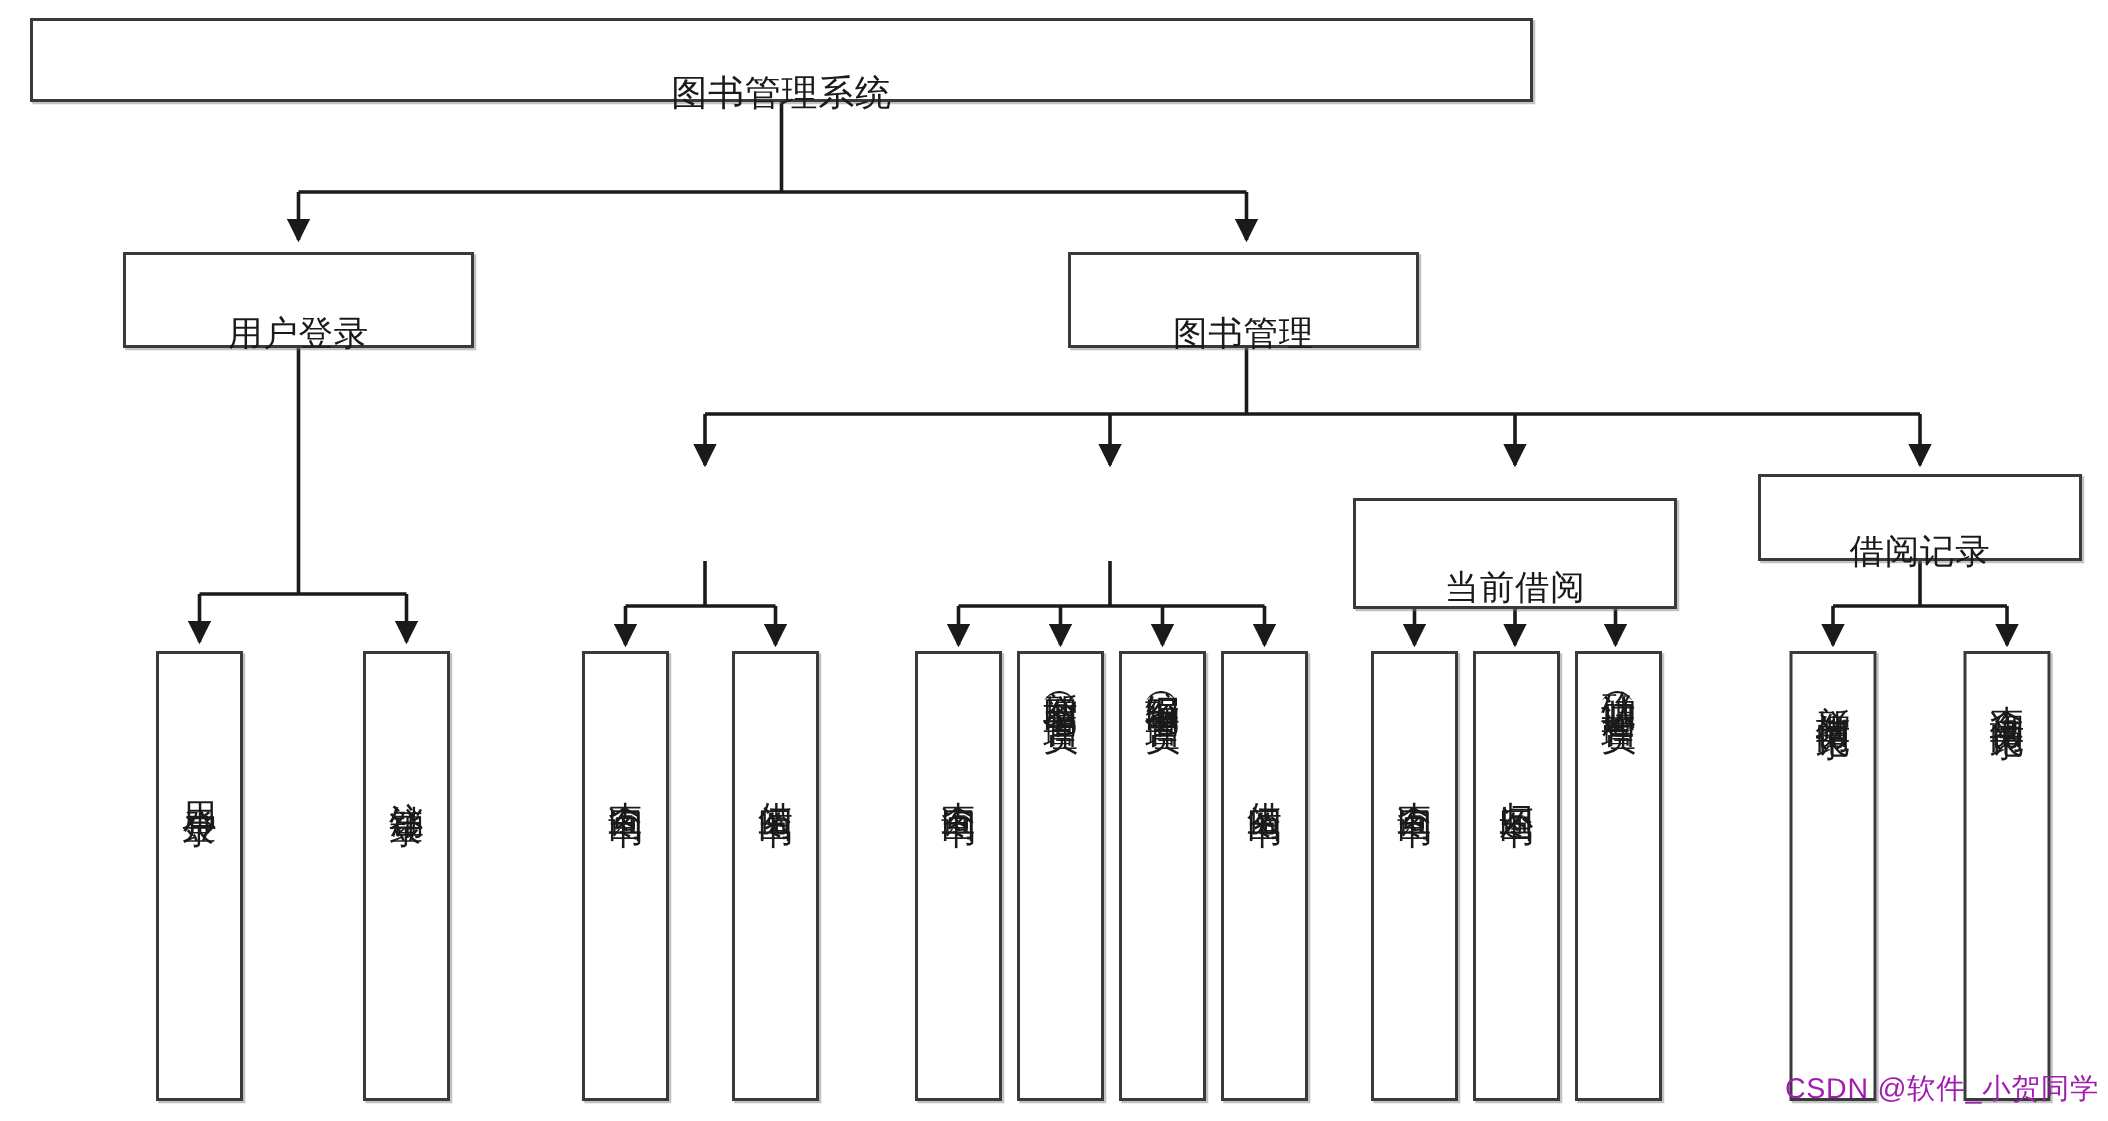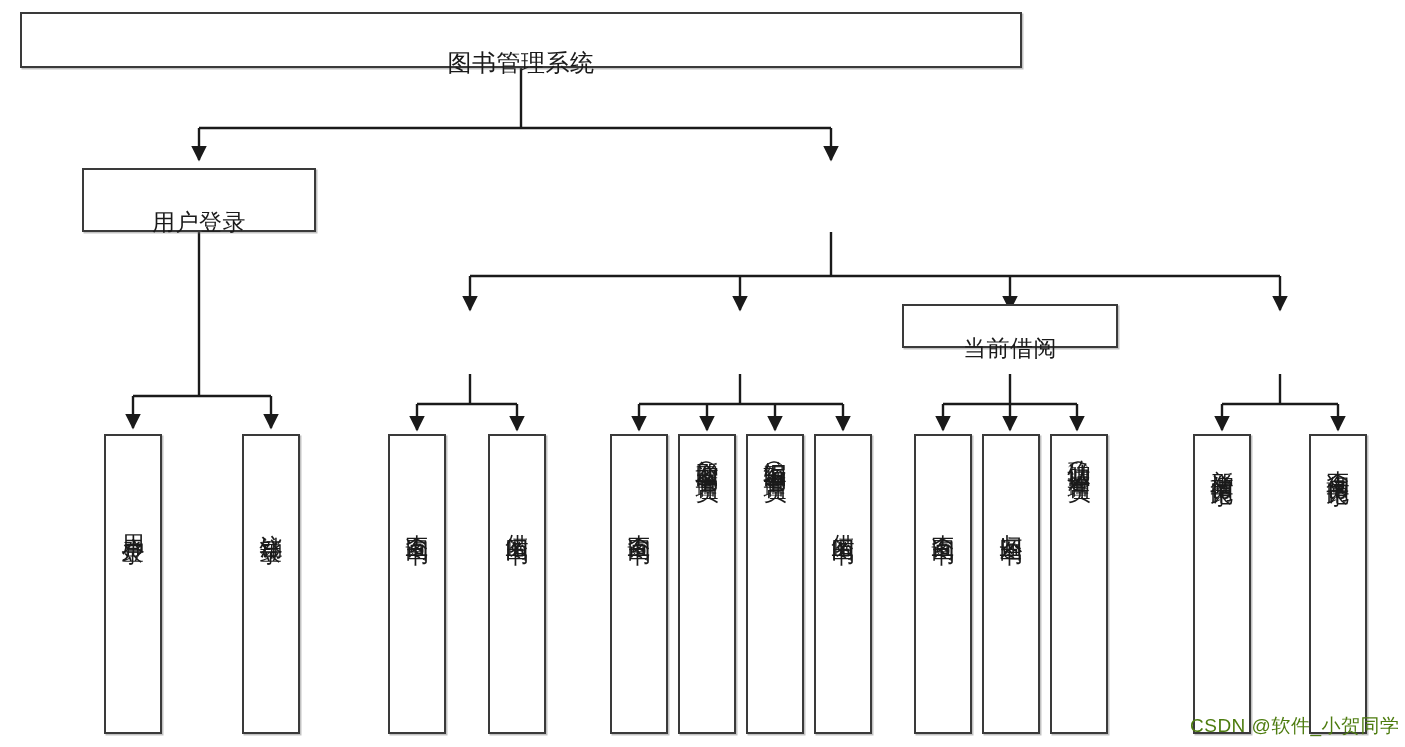--- a/index.html
+++ b/index.html
@@ -65,21 +65,21 @@
     letter-spacing: 3px;
     line-height: 1;
     white-space: nowrap;
     text-align: center;
   }
   .node.vert.mid .label   { margin-top: 80px; }
   .node.vert.top .label   { margin-top: 6px; }
   .node.vert.top2 .label  { margin-top: 16px; }
   .watermark {
     position: absolute;
-    color: #4d7c0f;
+    color: #a21caf;
     font-size: 19px;
     letter-spacing: 0.5px;
     white-space: nowrap;
     z-index: 3;
     font-family: "Liberation Sans", "DejaVu Sans", sans-serif;
   }
 </style>
 </head>
 <body>
 
@@ -136,27 +136,33 @@
   </svg>
 
   <div class="node horiz root" style="left:20px; top:12px; width:1002px; height:56px;">
     <span class="label">图书管理系统</span>
   </div>
 
   <div class="node horiz" style="left:82px; top:168px; width:234px; height:64px;">
     <span class="label">用户登录</span>
   </div>
 
-
-
-
-  <div class="node horiz" style="left:902px; top:304px; width:216px; height:44px;">
+  <div class="node horiz" style="left:712px; top:168px; width:234px; height:64px;">
+    <span class="label">图书管理</span>
+  </div>
+
+
+
+  <div class="node horiz" style="left:902px; top:332px; width:216px; height:74px;">
     <span class="label">当前借阅</span>
   </div>
 
+  <div class="node horiz" style="left:1172px; top:316px; width:216px; height:58px;">
+    <span class="label">借阅记录</span>
+  </div>
 
   <div class="node vert mid" style="left:104px; top:434px; width:58px; height:300px;">
     <span class="label">用户登录</span>
   </div>
 
   <div class="node vert mid" style="left:242px; top:434px; width:58px; height:300px;">
     <span class="label">注销登录</span>
   </div>
 
   <div class="node vert mid" style="left:388px; top:434px; width:58px; height:300px;">

